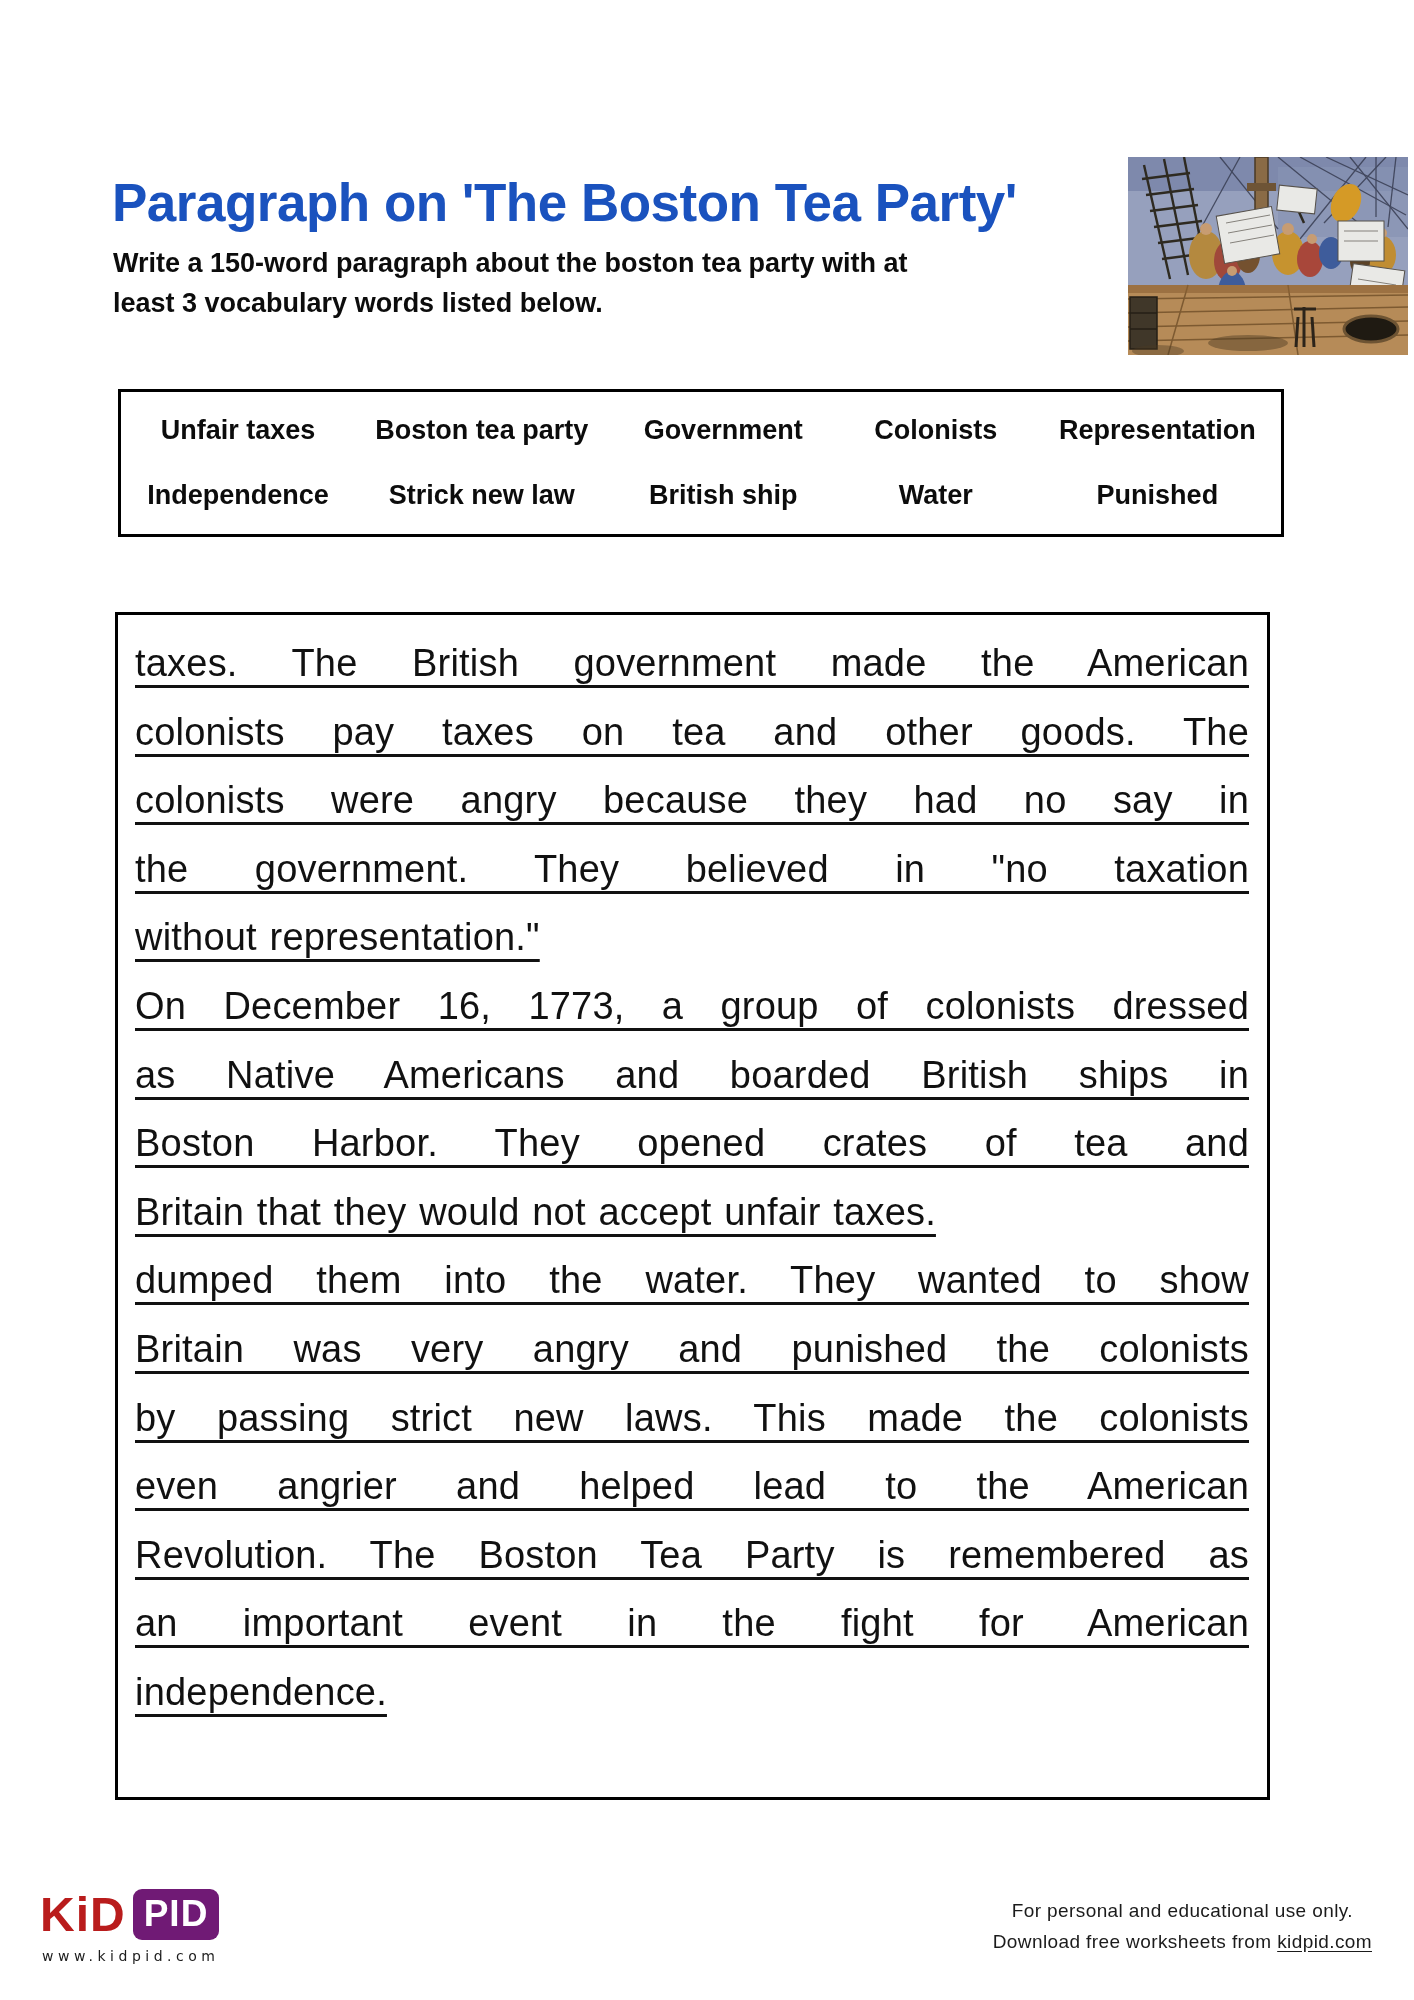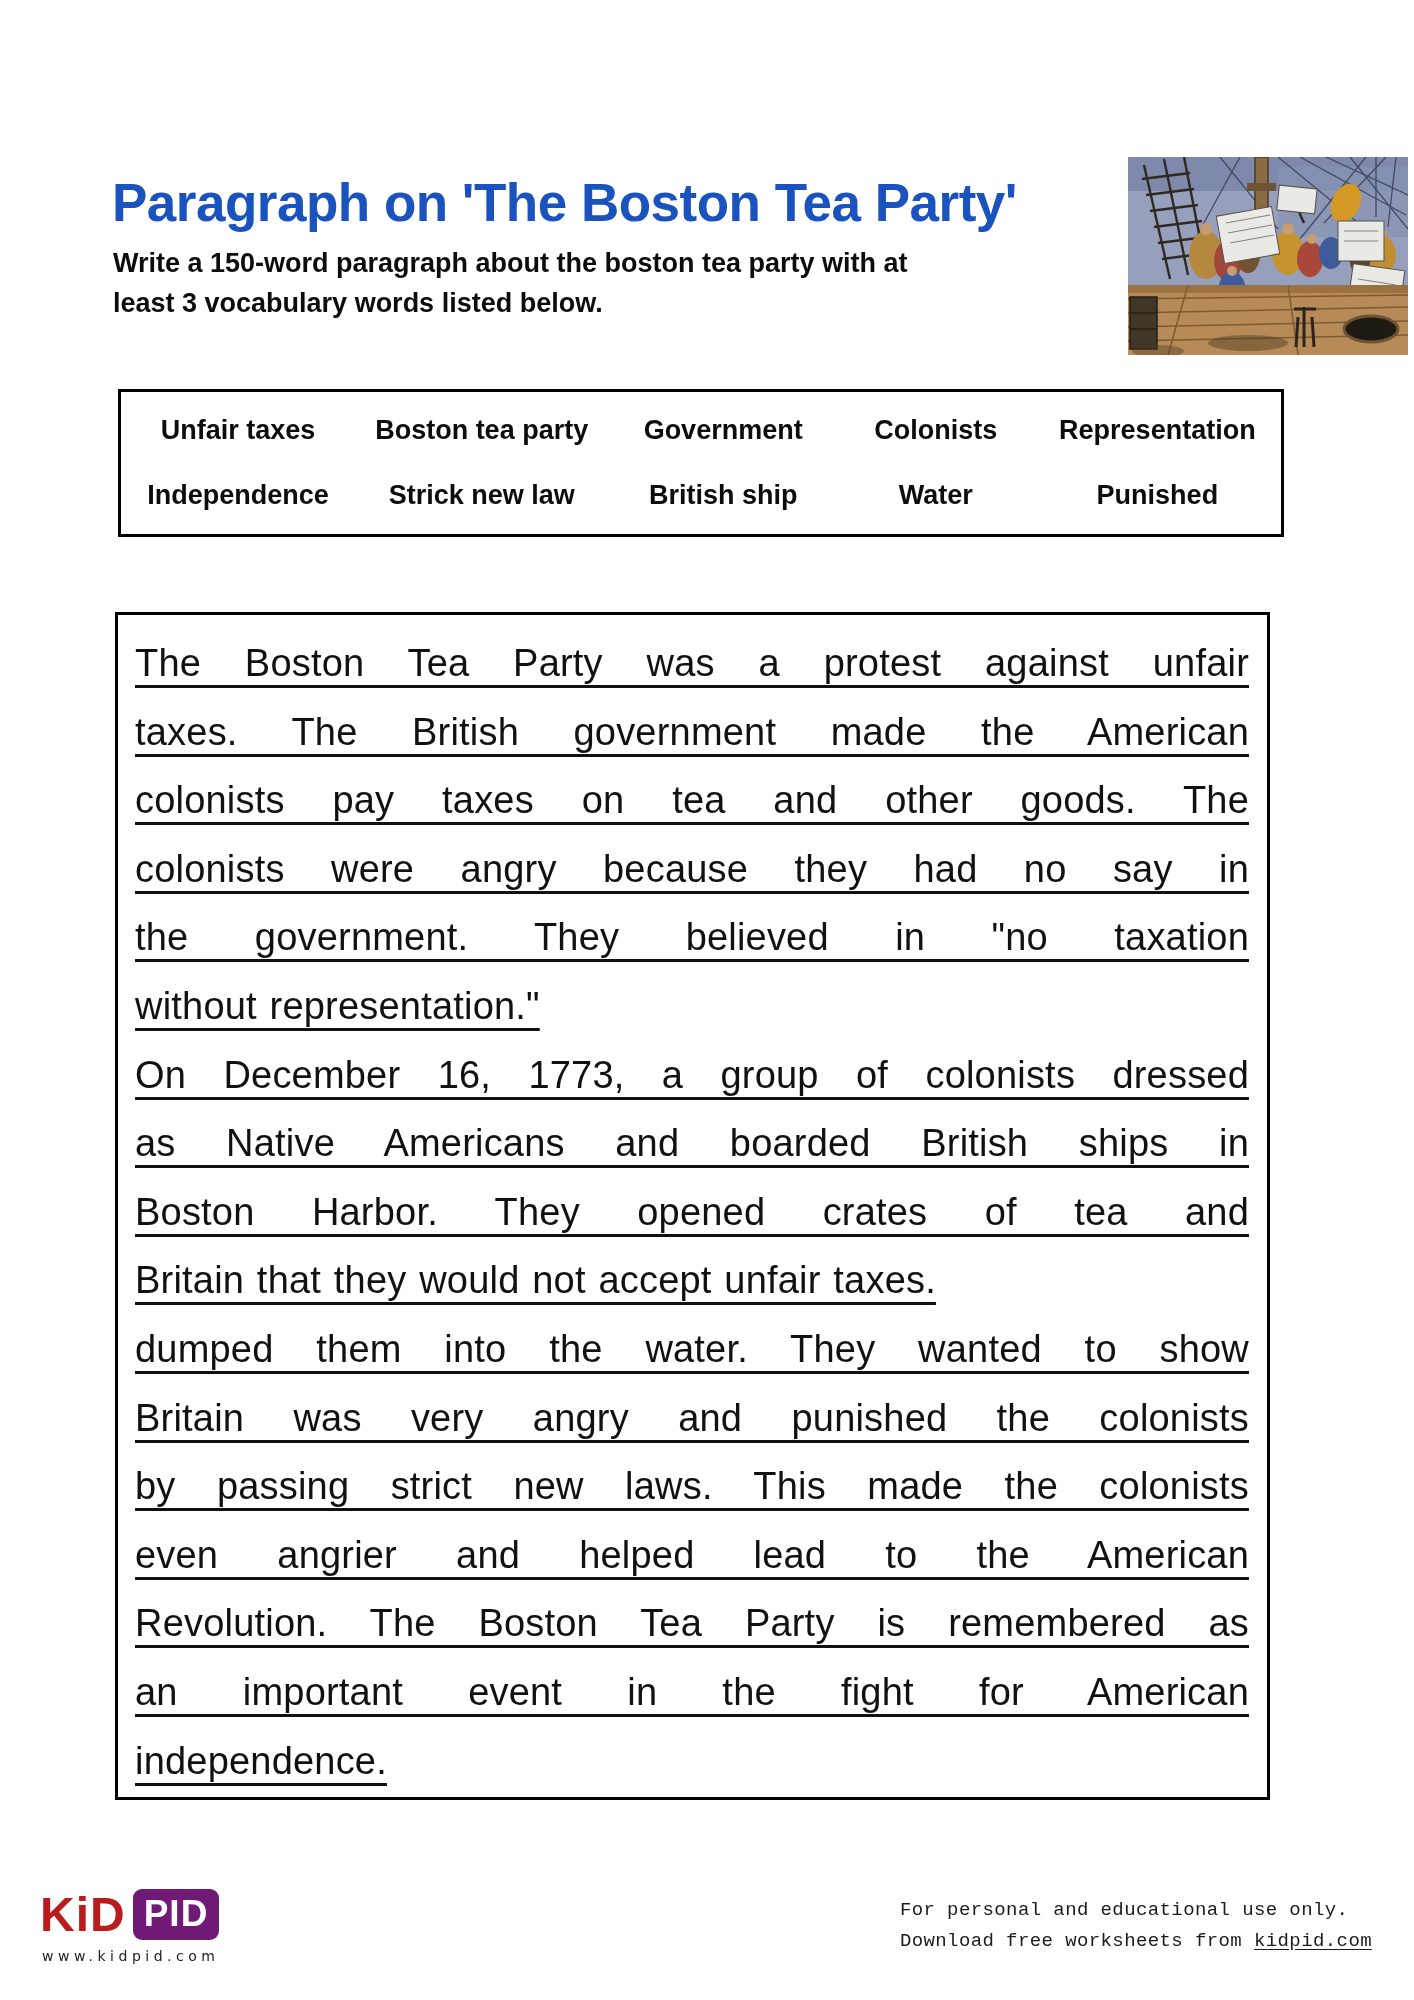--- a/index.html
+++ b/index.html
@@ -91,22 +91,22 @@
     padding: 6px 11px 8px; border-radius: 9px;
     letter-spacing: 1px;
   }
   .brand-url {
     position: absolute; left: 42px; top: 1948px;
     font-family: "DejaVu Sans", sans-serif;
     font-size: 14px; letter-spacing: 4.5px; color: #1c1c1c;
   }
   .usage-note {
     position: absolute; right: 42px; top: 1895px;
-    text-align: left;
-    font-family: Liberation Mono, monospace;
+    text-align: center;
+    font-family: Liberation Sans, sans-serif;
     font-size: 19px; line-height: 31px; color: #1b1b1b;
     letter-spacing: 0.4px;
   }
   .usage-note a, .usage-link {
     color: #1b1b1b; text-decoration: underline; text-underline-offset: 3px;
   }
 </style>
 </head>
 <body>
 
@@ -229,21 +229,20 @@
   <div class="vocab-word">Colonists</div>
   <div class="vocab-word">Representation</div>
   <div class="vocab-word">Independence</div>
   <div class="vocab-word">Strick new law</div>
   <div class="vocab-word">British ship</div>
   <div class="vocab-word">Water</div>
   <div class="vocab-word">Punished</div>
 </div>
 
 <div class="essay-box">
-  <div class="essay-line">The Boston Tea Party was a protest against unfair</div>
   <div class="essay-line">taxes. The British government made the American</div>
   <div class="essay-line">colonists pay taxes on tea and other goods. The</div>
   <div class="essay-line">colonists were angry because they had no say in</div>
   <div class="essay-line">the government. They believed in "no taxation</div>
   <div class="essay-line para-end">without representation."</div>
   <div class="essay-line">On December 16, 1773, a group of colonists dressed</div>
   <div class="essay-line">as Native Americans and boarded British ships in</div>
   <div class="essay-line">Boston Harbor. They opened crates of tea and</div>
   <div class="essay-line para-end">Britain that they would not accept unfair taxes.</div>
   <div class="essay-line">dumped them into the water. They wanted to show</div>

